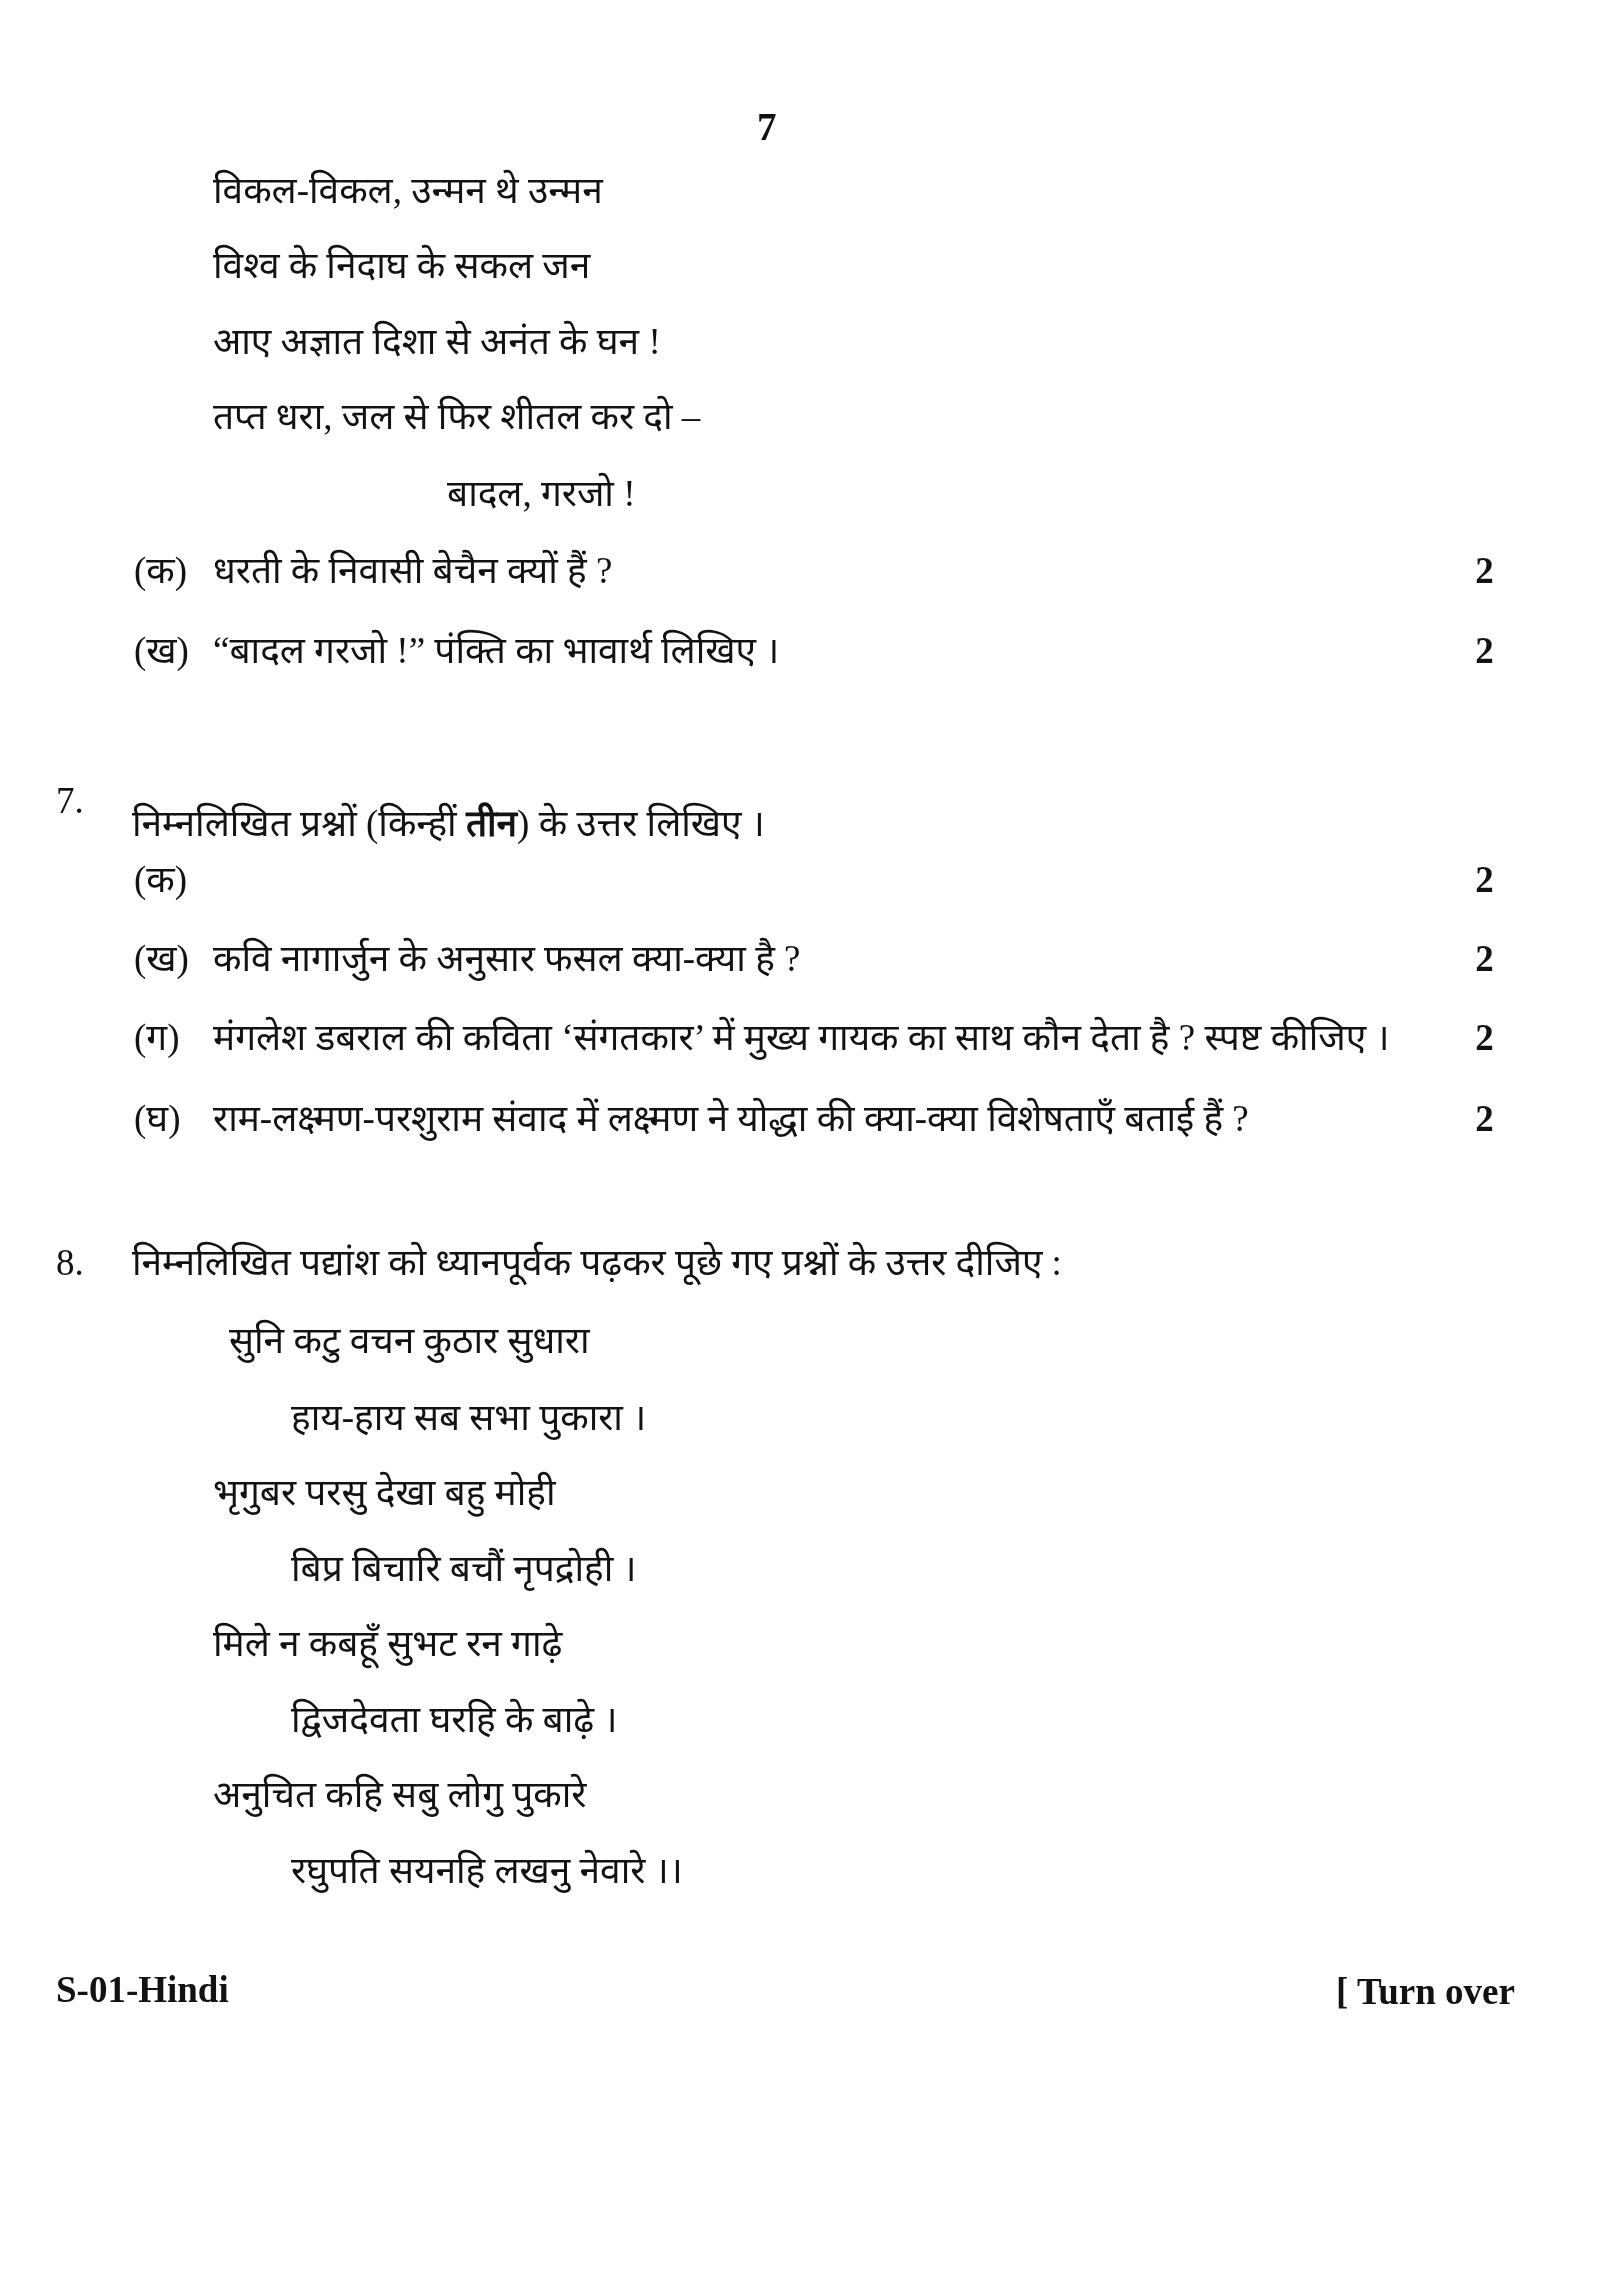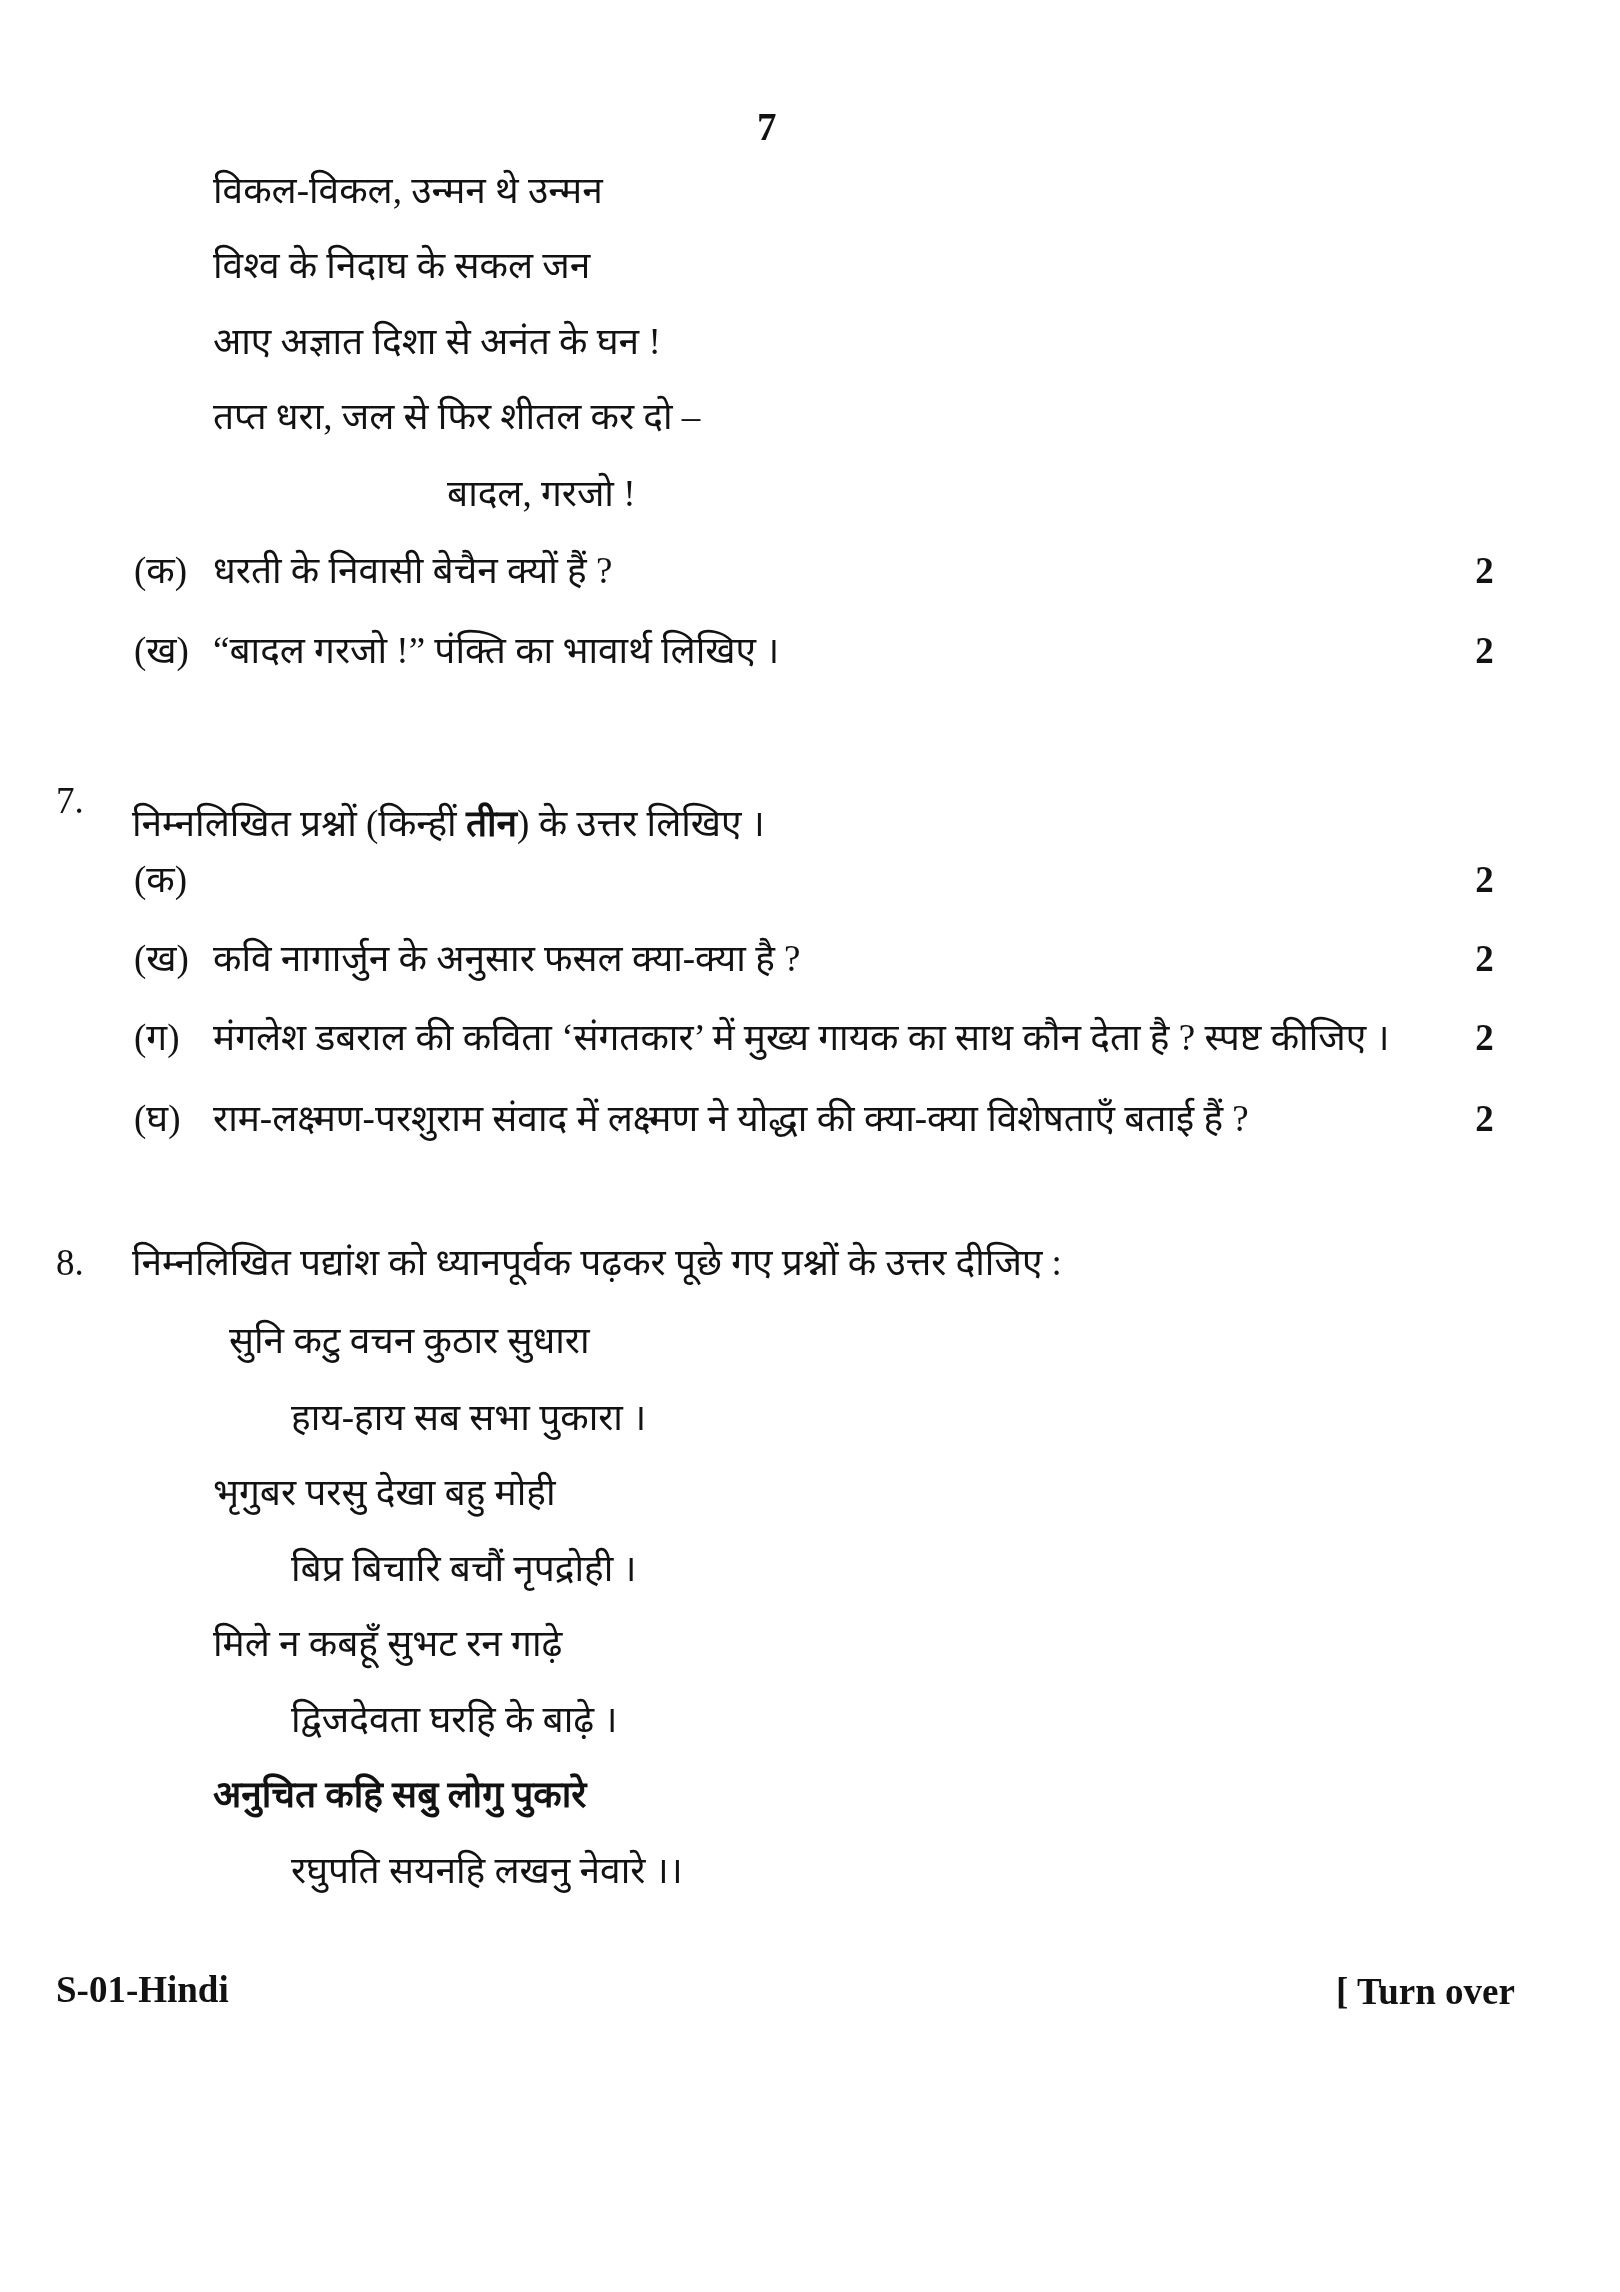--- a/index.html
+++ b/index.html
@@ -106,20 +106,20 @@
     <span class="abs dev q-num" style="left:56px;">8.</span>
     <span class="abs dev" style="left:132px;">निम्नलिखित पद्यांश को ध्यानपूर्वक पढ़कर पूछे गए प्रश्नों के उत्तर दीजिए :</span>
   </div>
 
   <div class="abs dev" style="left:213px; top:1319px;margin-left:16px;">सुनि कटु वचन कुठार सुधारा</div>
   <div class="abs dev" style="left:291px; top:1396px;">हाय-हाय सब सभा पुकारा ।</div>
   <div class="abs dev" style="left:213px; top:1471px;">भृगुबर परसु देखा बहु मोही</div>
   <div class="abs dev" style="left:291px; top:1547px;">बिप्र बिचारि बचौं नृपद्रोही ।</div>
   <div class="abs dev" style="left:213px; top:1622px;">मिले न कबहूँ सुभट रन गाढ़े</div>
   <div class="abs dev" style="left:291px; top:1698px;">द्विजदेवता घरहि के बाढ़े ।</div>
-  <div class="abs dev" style="left:213px; top:1773px;font-weight:bold;">अनुचित कहि सबु लोगु पुकारे</div>
+  <div class="abs dev" style="left:213px; top:1773px;">अनुचित कहि सबु लोगु पुकारे</div>
   <div class="abs dev" style="left:291px; top:1849px;">रघुपति सयनहि लखनु नेवारे ।।</div>
 
   <div class="abs footer-text" style="left:56px; top:1968px;">S-01-Hindi</div>
   <div class="abs footer-text" style="left:1336px; top:1970px;">[ Turn over</div>
 
 </div>
 
 
 </body></html>

